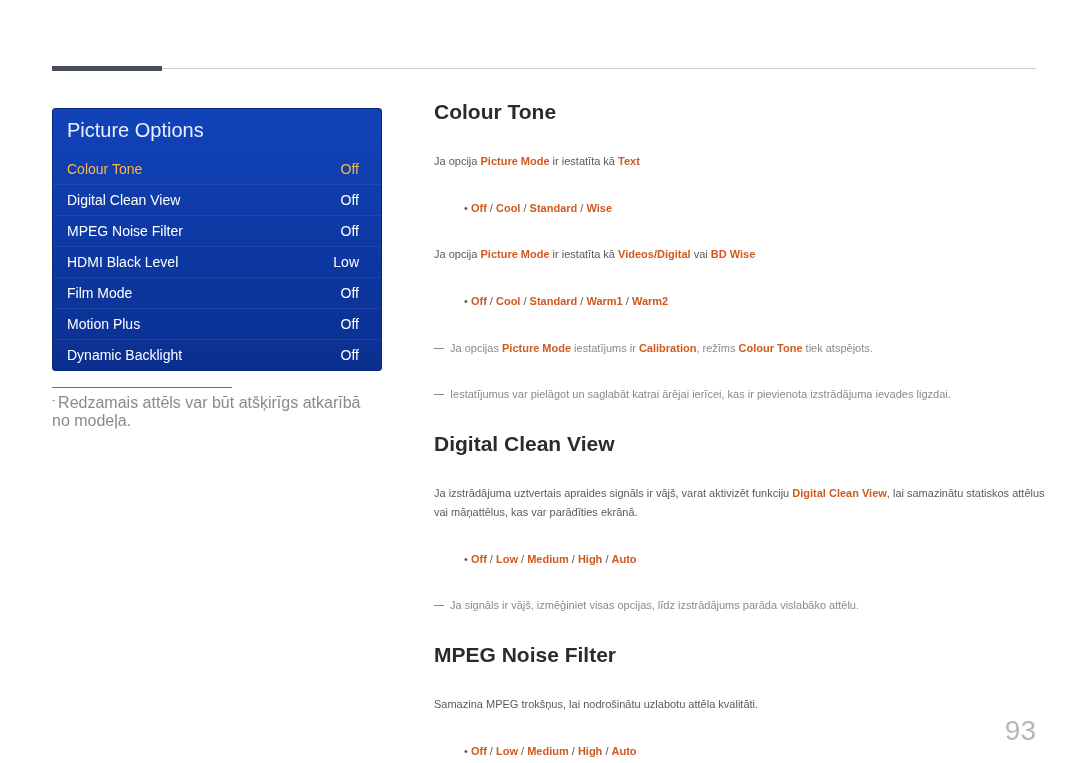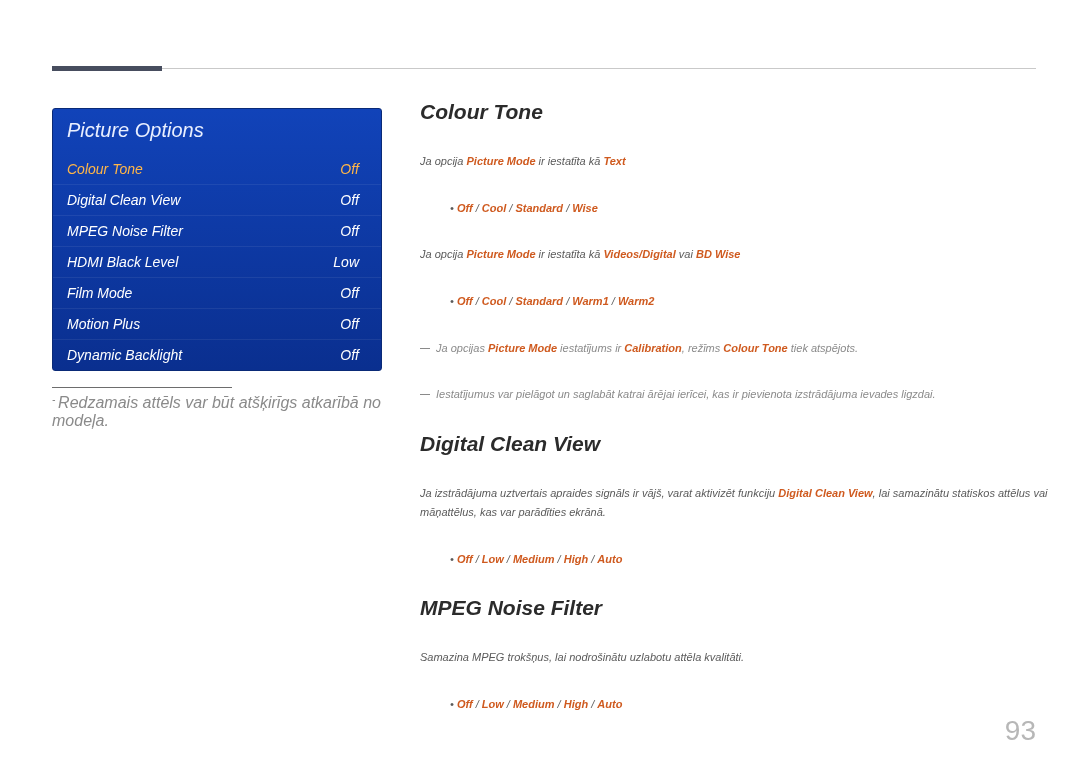--- a/index.html
+++ b/index.html
@@ -25,22 +25,21 @@
     width: 110px;
     height: 5px;
     background: #474d5e;
   }
   .content {
     position: absolute;
     top: 100px;
     left: 52px;
     right: 32px;
     display: flex;
-    gap: 38px;
-    font-style: italic;
+    gap: 52px;
   }
   .left-col { width: 330px; flex-shrink: 0; }
   .right-col { flex: 1; }
 
   .menu-box {
     background: linear-gradient(#1143b9, #0a2f8f);
     border: 1px solid #0a2a77;
     border-radius: 3px;
     color: #ffffff;
     font-size: 14px;
@@ -173,20 +172,23 @@
     </div>
 
     <div class="section">
       <h2>Digital Clean View</h2>
       <p class="body-line">
         <span>Ja izstrādājuma uztvertais apraides signāls ir vājš, varat aktivizēt funkciju </span><span class="hl">Digital Clean View</span><span>, lai samazinātu statiskos attēlus vai māņattēlus, kas var parādīties ekrānā.</span>
       </p>
       <p class="body-line bullet">
         <span class="hl">Off</span> / <span class="hl">Low</span> / <span class="hl">Medium</span> / <span class="hl">High</span> / <span class="hl">Auto</span>
       </p>
+      <p class="body-line dash-line">
+        <span>Ja signāls ir vājš, izmēģiniet visas opcijas, līdz izstrādājums parāda vislabāko attēlu.</span>
+      </p>
     </div>
 
     <div class="section">
       <h2>MPEG Noise Filter</h2>
       <p class="body-line">Samazina MPEG trokšņus, lai nodrošinātu uzlabotu attēla kvalitāti.</p>
       <p class="body-line bullet">
         <span class="hl">Off</span> / <span class="hl">Low</span> / <span class="hl">Medium</span> / <span class="hl">High</span> / <span class="hl">Auto</span>
       </p>
     </div>
 

